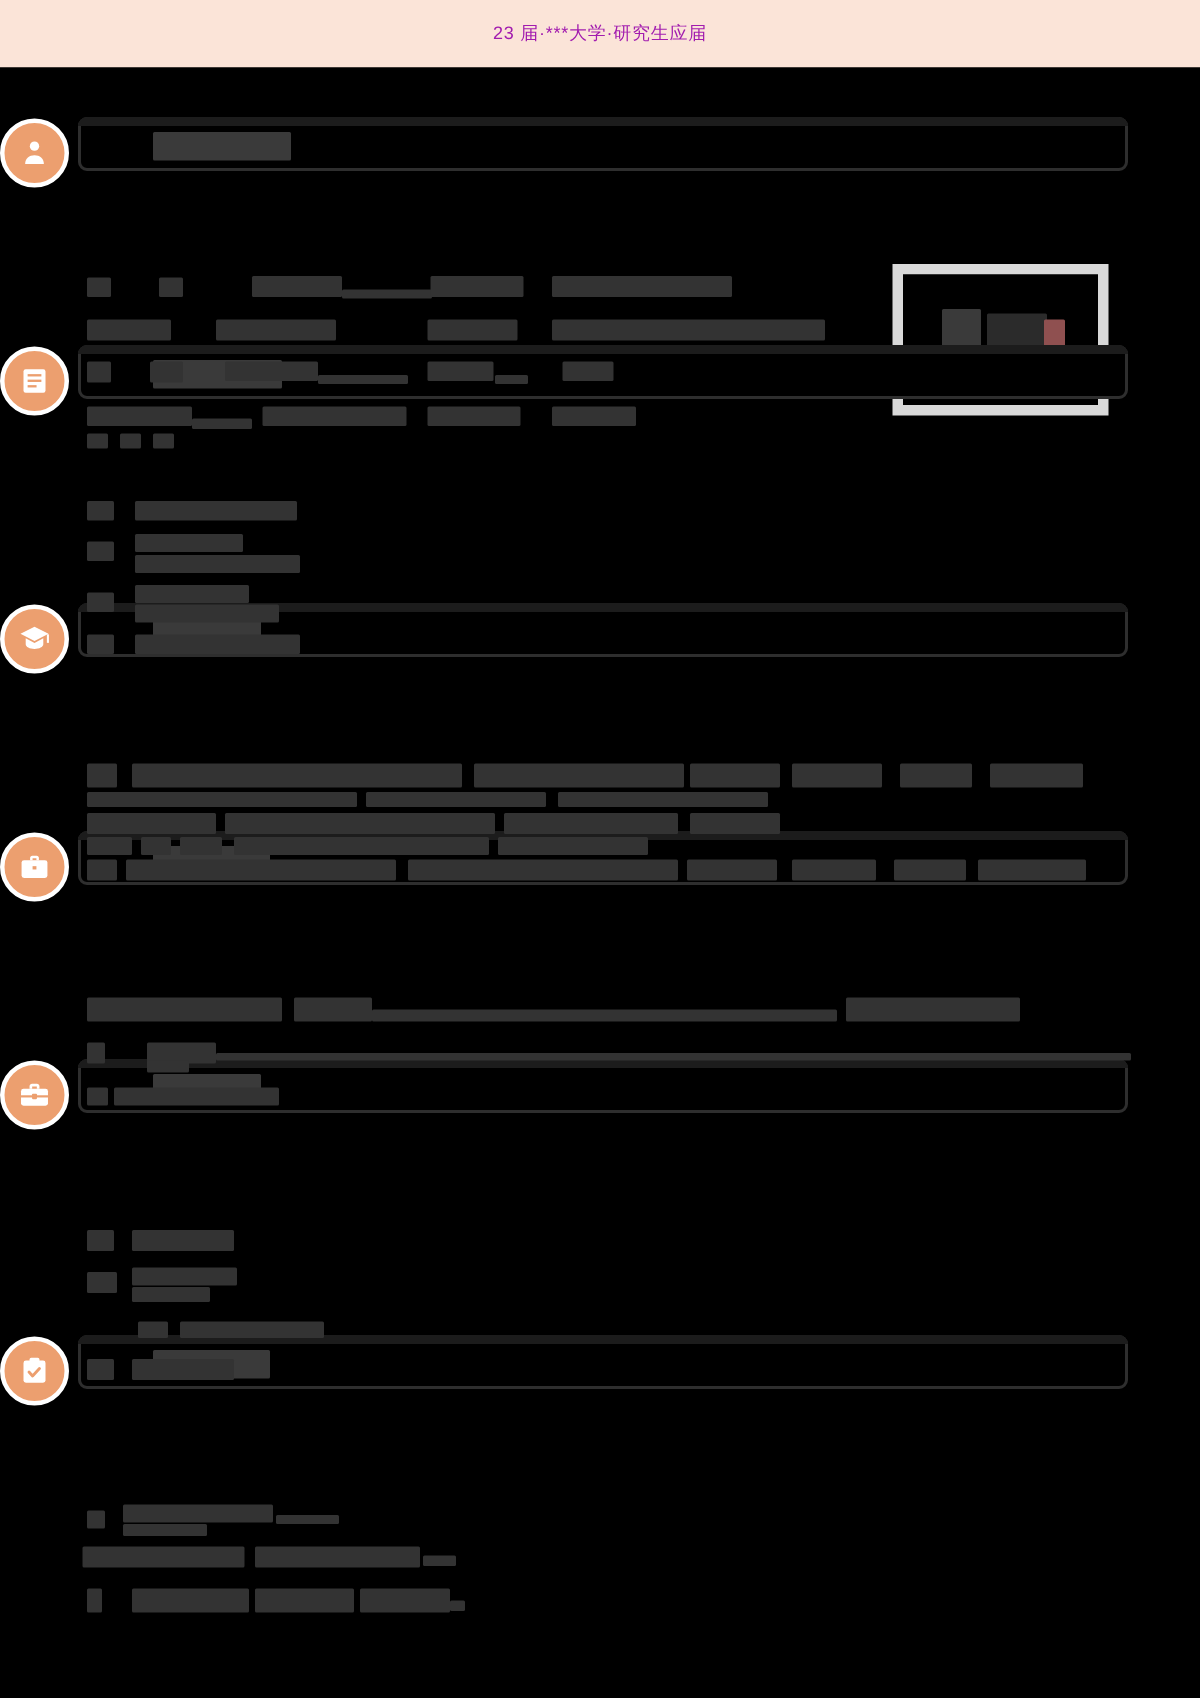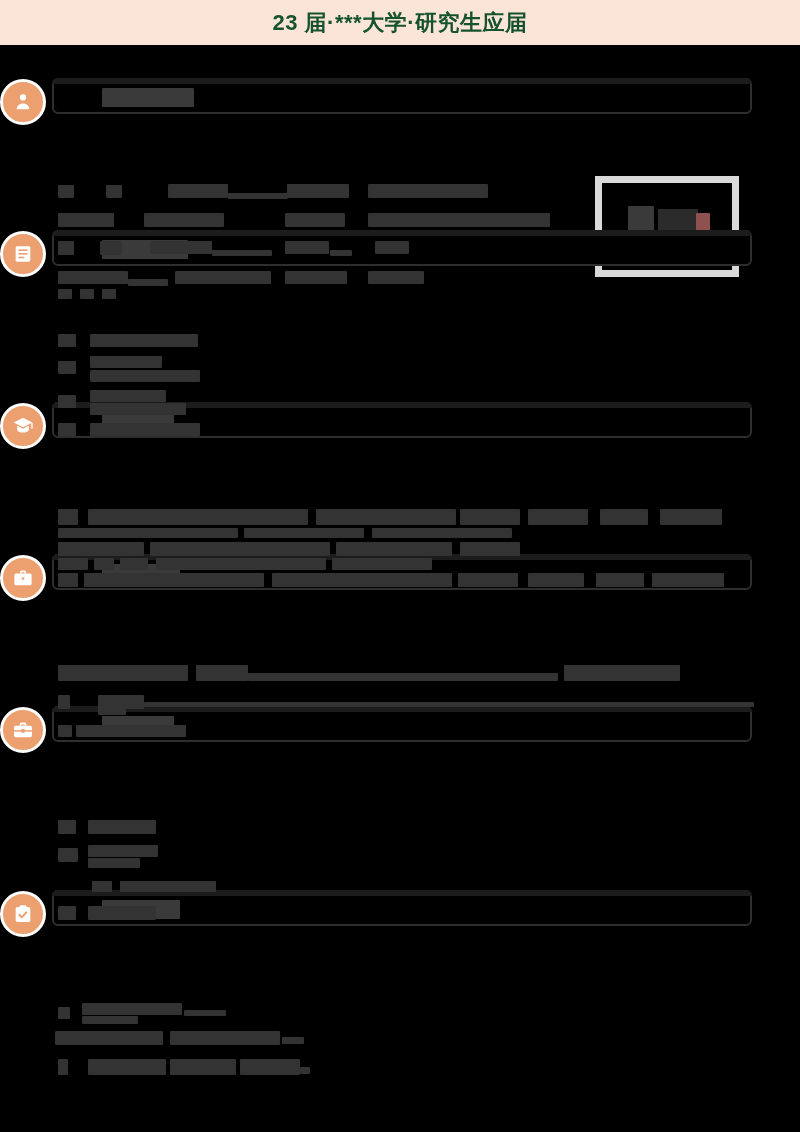--- a/index.html
+++ b/index.html
@@ -11,21 +11,21 @@
   }
   #page { position: relative; width: 800px; height: 1132px; background: #000; }
 
   
   .banner {
     position: absolute; left: 0; top: 0; width: 800px; height: 45px;
     background: #FBE4D8;
     display: flex; align-items: center; justify-content: center;
   }
   .banner-title {
-    font-size: 22px; font-weight: bold; color: #14532d;
+    font-size: 12px; font-weight: normal; color: #a21caf;
     letter-spacing: .5px; white-space: nowrap;
   }
 
   
   .sheet { position: absolute; left: 0; top: 45px; width: 800px; height: 1087px; background: #000; }
 
   
   .sec { position: absolute; left: 0; width: 800px; }
   .sec-bar {
     position: absolute; left: 52px; top: 0; width: 700px; height: 36px;

